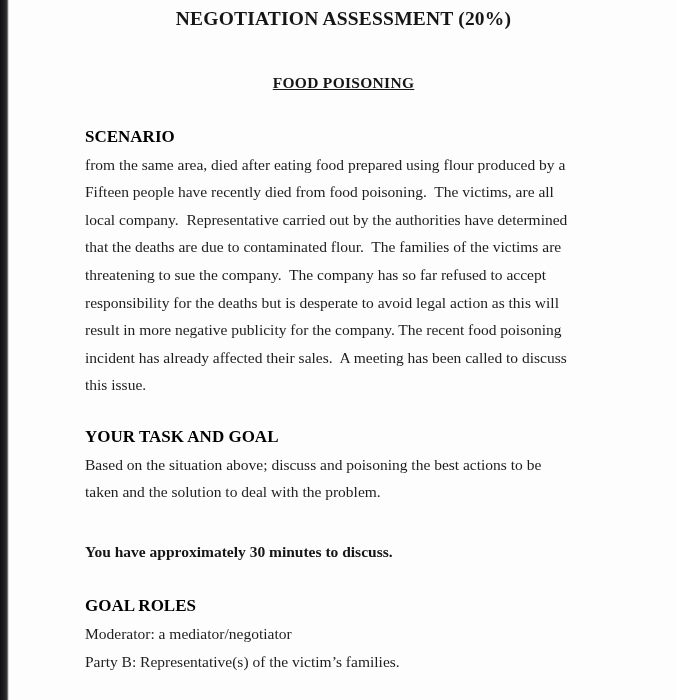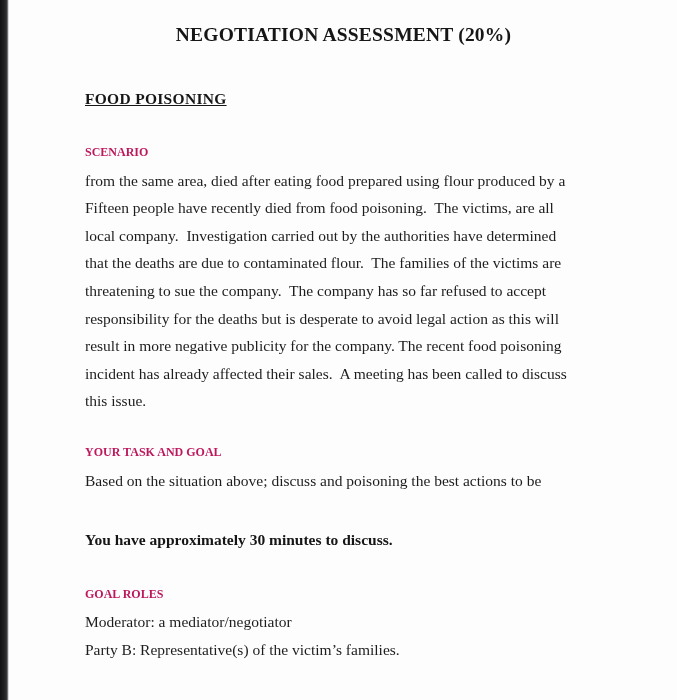--- a/index.html
+++ b/index.html
@@ -24,50 +24,51 @@
     position: absolute;
     left: 0;
     top: 0;
     width: 9px;
     height: 700px;
     background: linear-gradient(to right, #111113 0%, #232326 55%, #3a3a3e 78%, #c9c9c9 92%, #fdfdfd 100%);
   }
   .content {
     position: absolute;
     left: 85px;
-    top: 16px;
+    top: 0;
     width: 517px;
     padding-top: 5px;
     font-size: 15.5px;
     line-height: 27.6px;
   }
   .doc-title {
     margin: 0;
     font-size: 19.5px;
     font-weight: bold;
     text-align: center;
     line-height: 28px;
     letter-spacing: 0.2px;
     color: #161616;
   }
   .doc-subtitle {
     margin: 36px 0 0 0;
     font-size: 15.5px;
     font-weight: bold;
+    text-align: center;
     line-height: 28px;
     text-decoration: underline;
     letter-spacing: 0.3px;
     color: #161616;
   }
   .section-heading {
     margin: 0;
-    font-size: 12px;
+    font-size: 17px;
     font-weight: bold;
     line-height: 27.6px;
-    color: #be185d;
+    color: #000000;
   }
   .scenario-heading   { margin-top: 26px; }
   .task-heading       { margin-top: 24px; }
   .roles-heading      { margin-top: 27px; }
   .para .line {
     white-space: pre-wrap;
     line-height: 27.6px;
   }
   .time-note {
     margin-top: 32px;
@@ -87,33 +88,34 @@
 
     <h1 class="doc-title">NEGOTIATION ASSESSMENT (20%)</h1>
 
     <h2 class="doc-subtitle">FOOD POISONING</h2>
 
     <h3 class="section-heading scenario-heading">SCENARIO</h3>
 
     <div class="para">
         <div class="line">from the same area, died after eating food prepared using flour produced by a</div>
         <div class="line">Fifteen people have recently died from food poisoning.  The victims, are all</div>
-        <div class="line">local company.  Investigation carried out by the authorities have determined</div>
+        <div class="line">local company.  Representative carried out by the authorities have determined</div>
         <div class="line">that the deaths are due to contaminated flour.  The families of the victims are</div>
         <div class="line">threatening to sue the company.  The company has so far refused to accept</div>
         <div class="line">responsibility for the deaths but is desperate to avoid legal action as this will</div>
         <div class="line">result in more negative publicity for the company. The recent food poisoning</div>
         <div class="line">incident has already affected their sales.  A meeting has been called to discuss</div>
         <div class="line">this issue.</div>
       </div>
 
     <h3 class="section-heading task-heading">YOUR TASK AND GOAL</h3>
 
     <div class="para">
         <div class="line">Based on the situation above; discuss and poisoning the best actions to be</div>
+        <div class="line">taken and the solution to deal with the problem.</div>
       </div>
 
     <div class="time-note">You have approximately 30 minutes to discuss.</div>
 
     <h3 class="section-heading roles-heading">GOAL ROLES</h3>
 
     <div class="para">
         <div class="line">Moderator: a mediator/negotiator</div>
         <div class="line">Party B: Representative(s) of the victim’s families.</div>
       </div>

